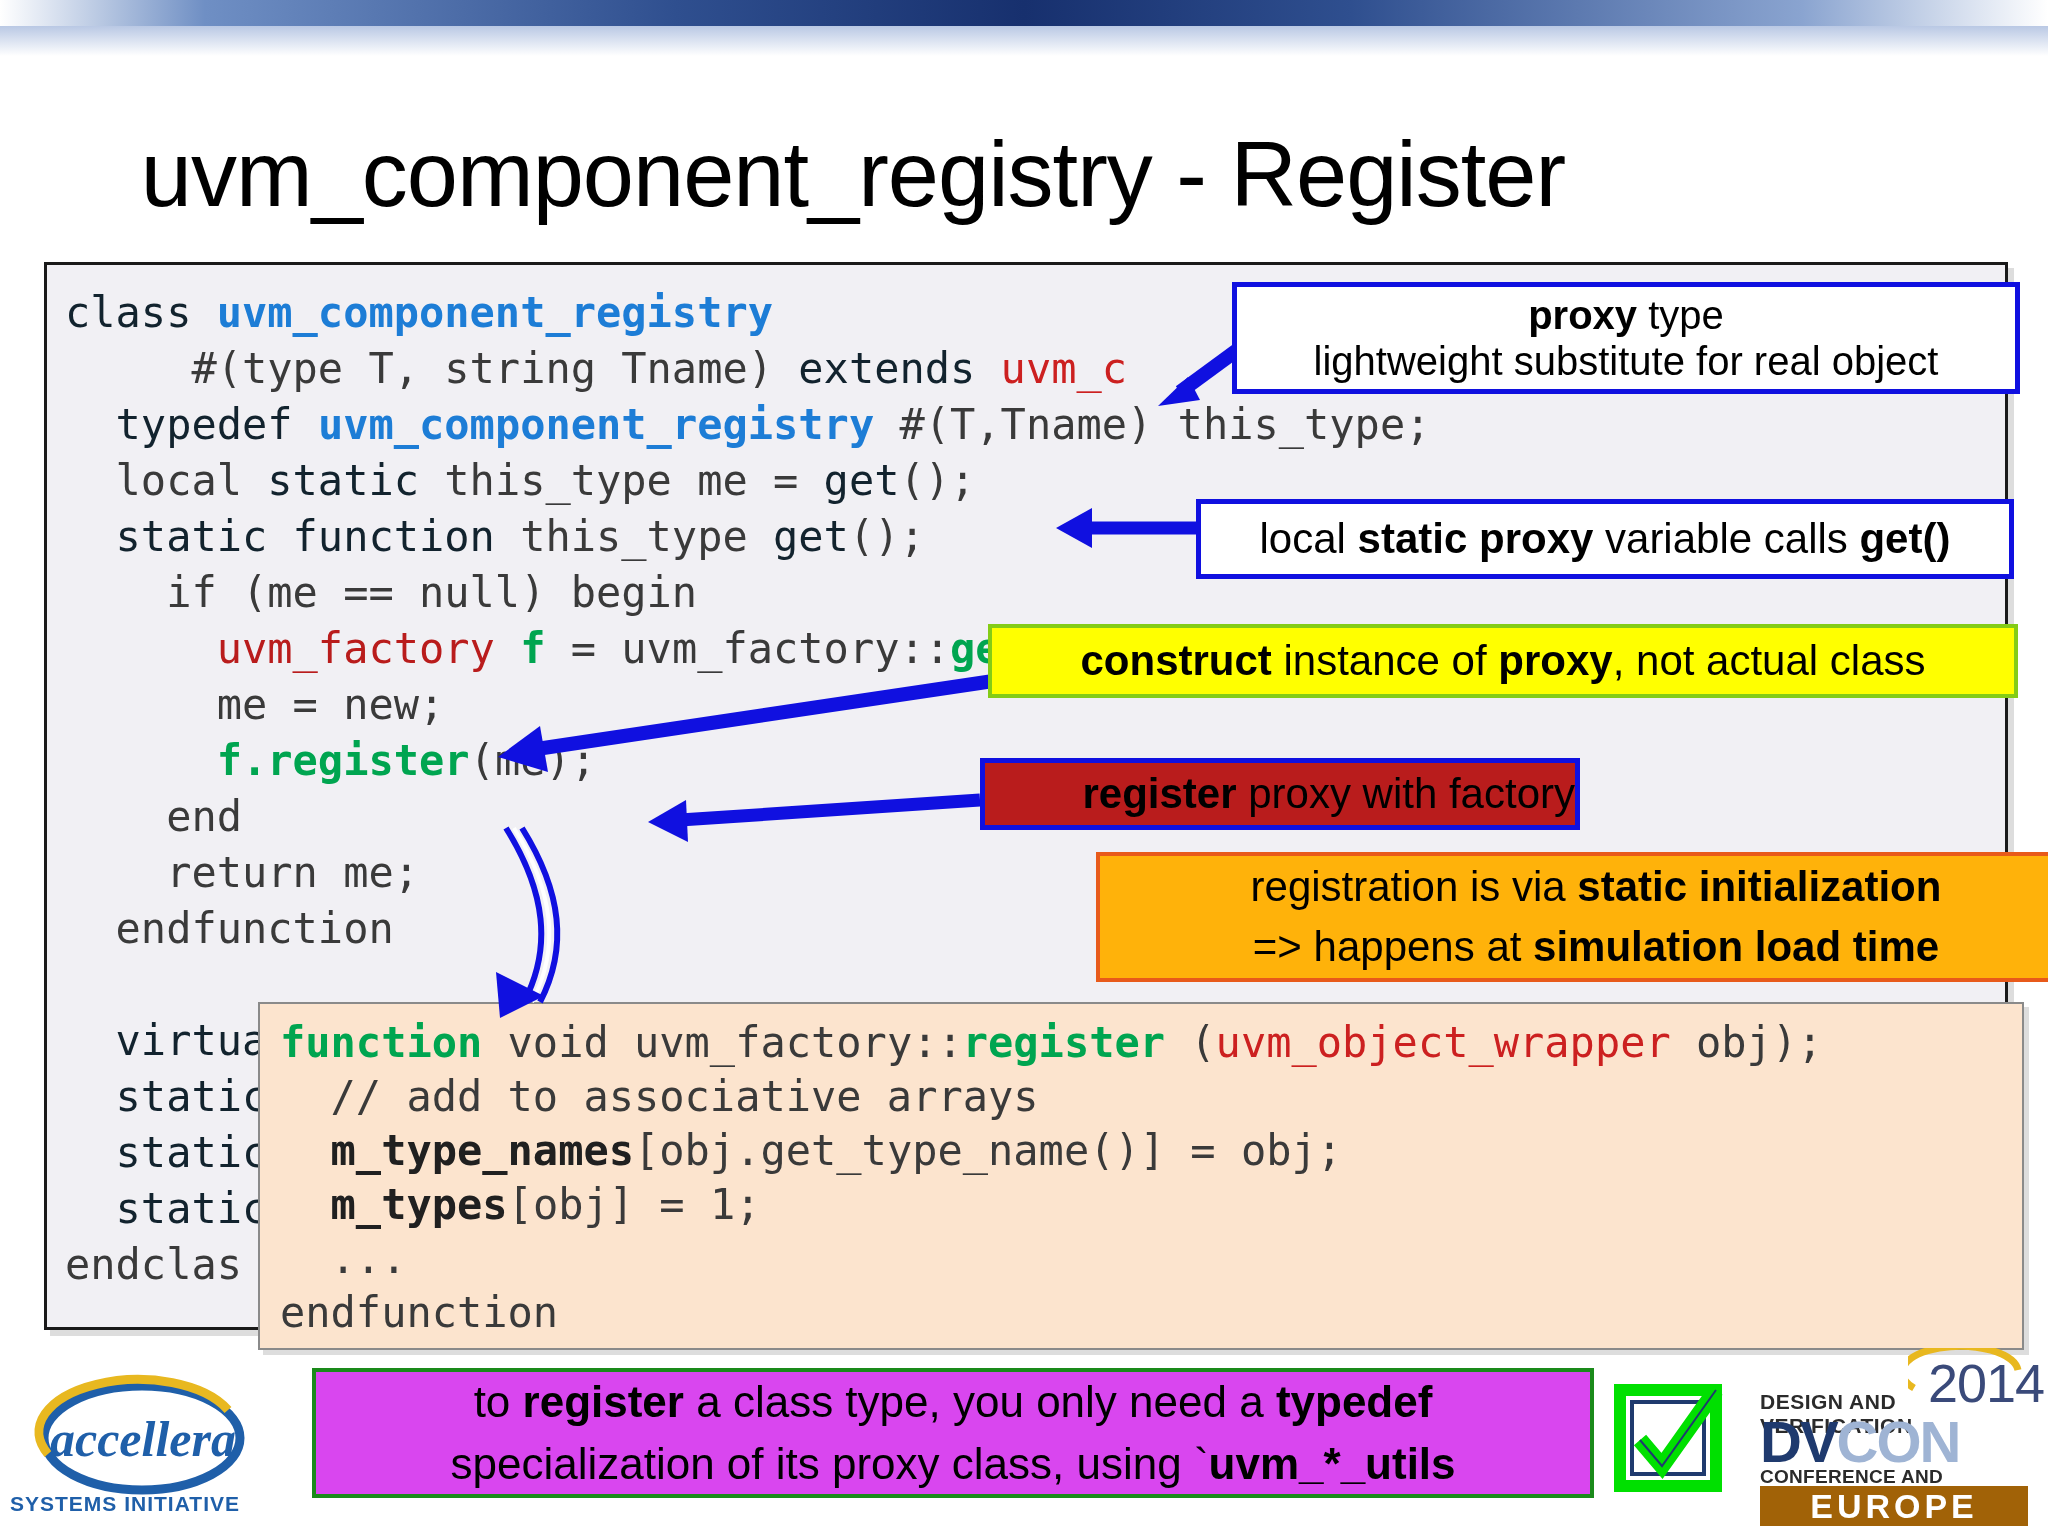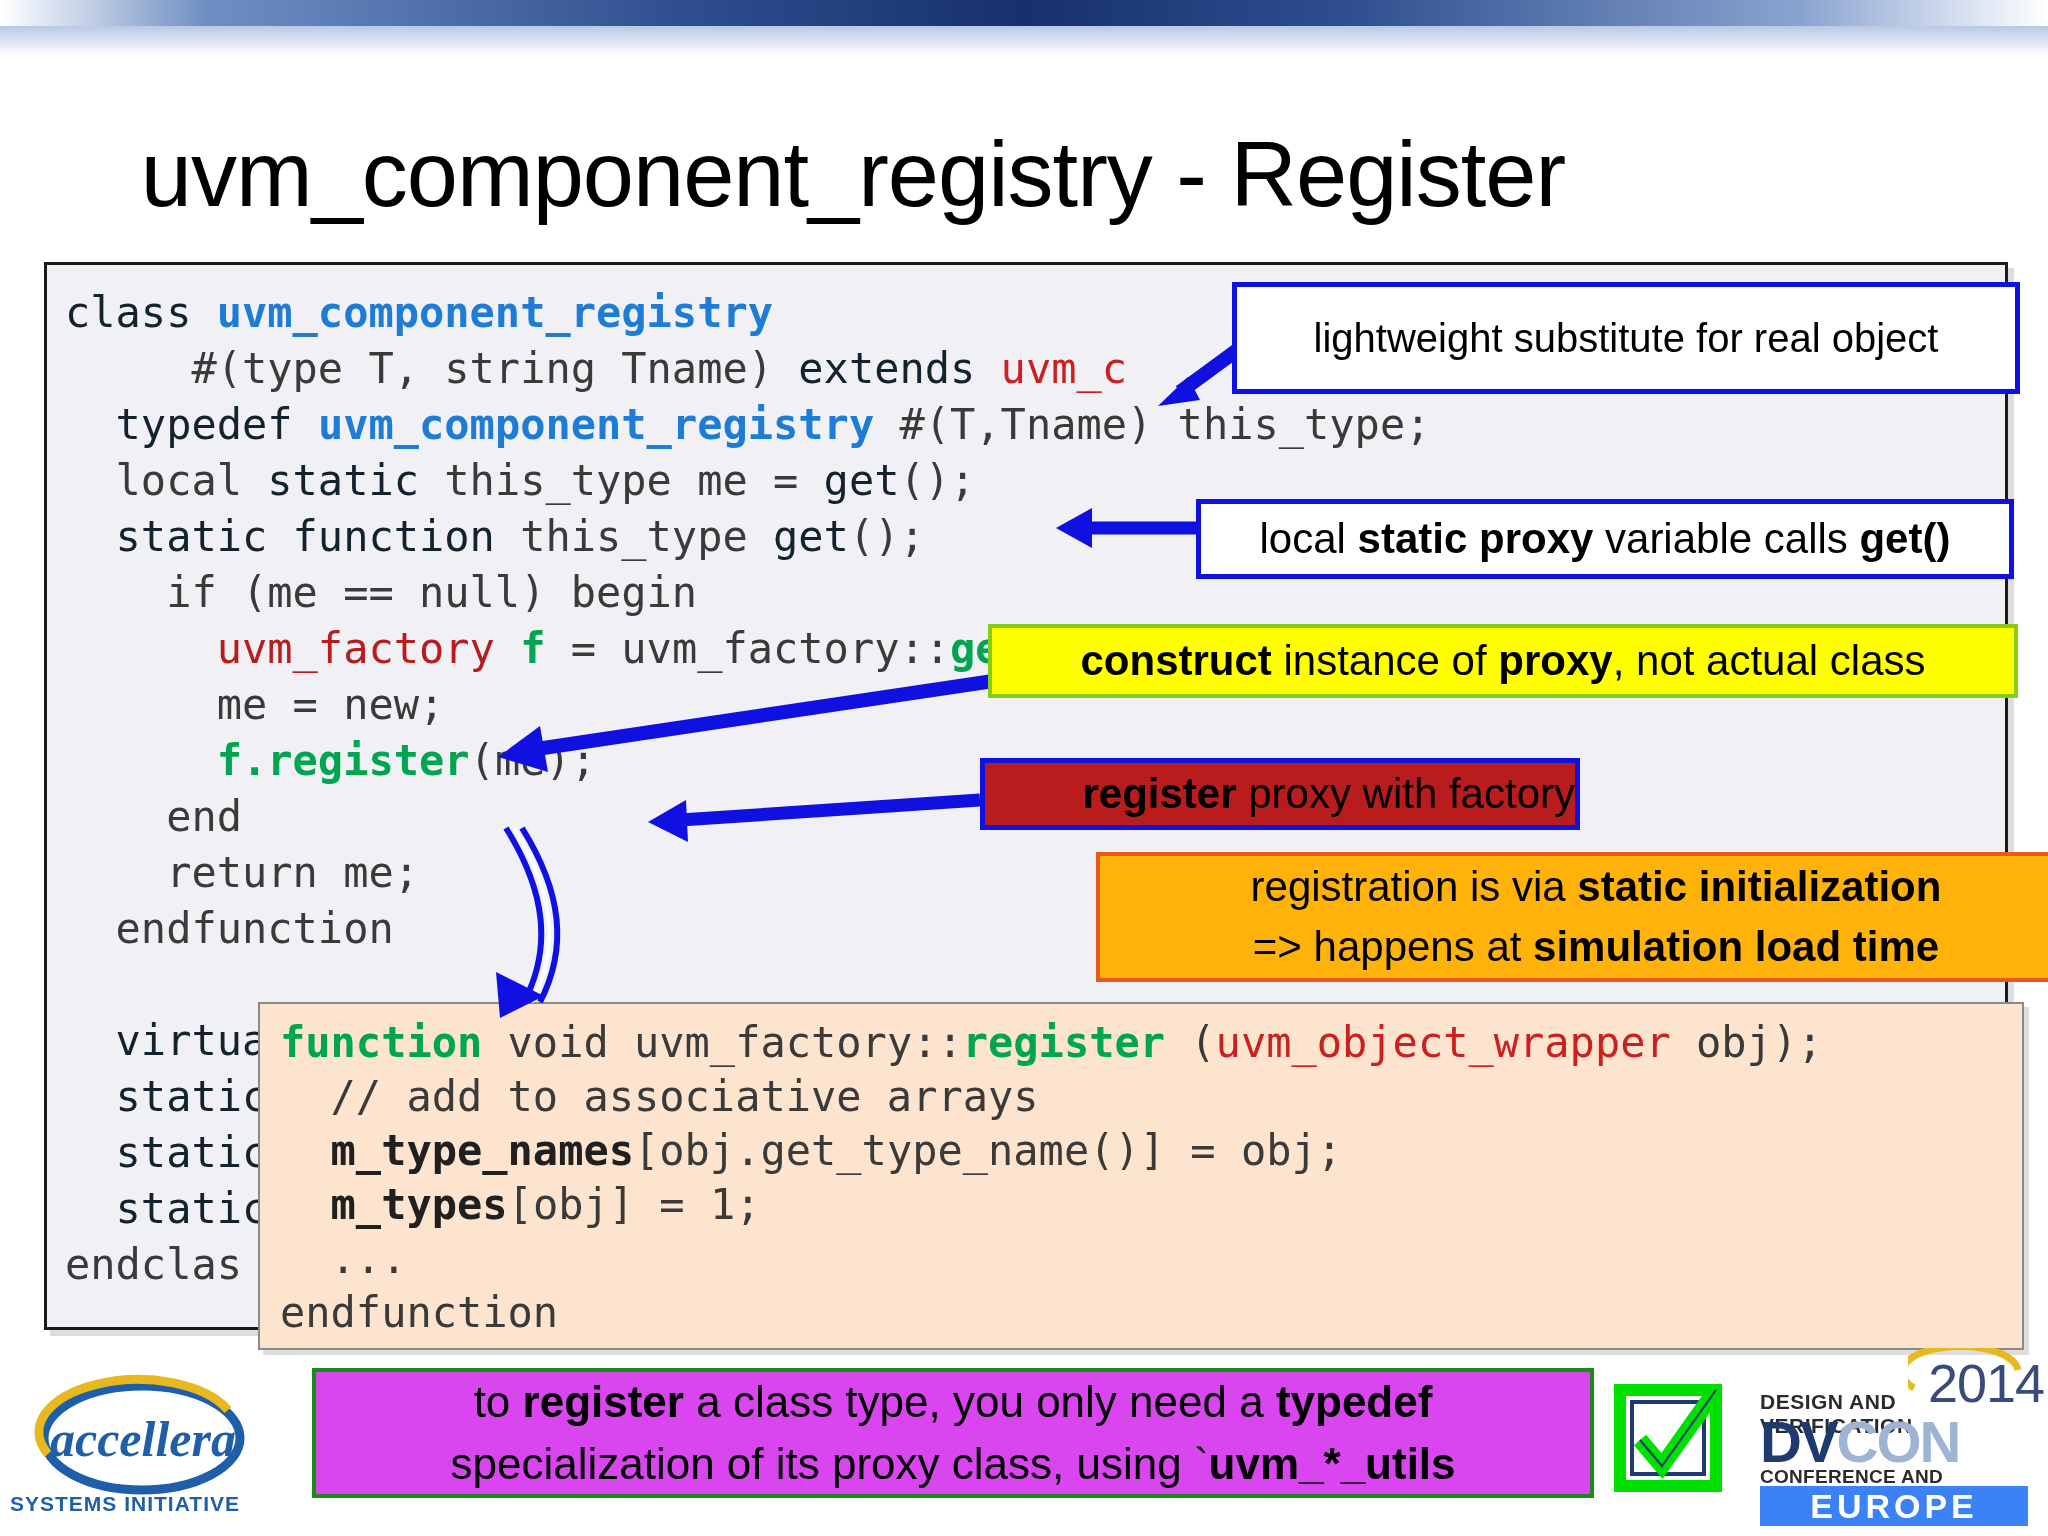--- a/index.html
+++ b/index.html
@@ -141,21 +141,21 @@
     font-size:58px;font-weight:bold;letter-spacing:-2px;line-height:58px;margin-top:12px;
   }
   .dv-dv{color:#1f3a6e;}
   .dv-con{color:#9fb4d4;}
   .dv-line3{
     position:absolute;left:0;top:110px;width:265px;text-align:left;
     font-size:19px;font-weight:bold;color:#2b2b2b;letter-spacing:0.3px;
   }
   .dv-europe{
     position:absolute;left:0;top:130px;width:268px;height:40px;
-    background:#3b82f6;color:#ffffff;font-size:34px;font-weight:bold;
+    background:#a16207;color:#ffffff;font-size:34px;font-weight:bold;
     letter-spacing:4px;text-align:center;line-height:40px;
   }
 </style>
 </head>
 <body>
 
 <div id="topbar"></div>
 <div id="topbar2"></div>
 
 <div id="title">uvm_component_registry - Register</div>
@@ -195,20 +195,23 @@
 
   <g fill="none">
     <path d="M506,828 C546,892 552,948 524,1002" stroke="#1010e0" stroke-width="6"></path>
     <path d="M522,828 C562,892 568,948 540,1002" stroke="#1010e0" stroke-width="6"></path>
     <path d="M514,828 C554,892 560,948 532,1002" stroke="#ffffff" stroke-width="4"></path>
   </g>
   <polygon points="496,972 500,1018 544,996" fill="#1010e0"></polygon>
 </svg>
 
 <div class="callout" id="callout-proxy">
+  <div>
+    <b>proxy</b><span> type</span>
+  </div>
   <div>lightweight substitute for real object</div>
 </div>
 
 <div class="callout" id="callout-localstatic">
   <div>
     <span>local </span><b>static proxy</b><span> variable calls </span><b>get()</b>
   </div>
 </div>
 
 <div class="callout" id="callout-construct">

